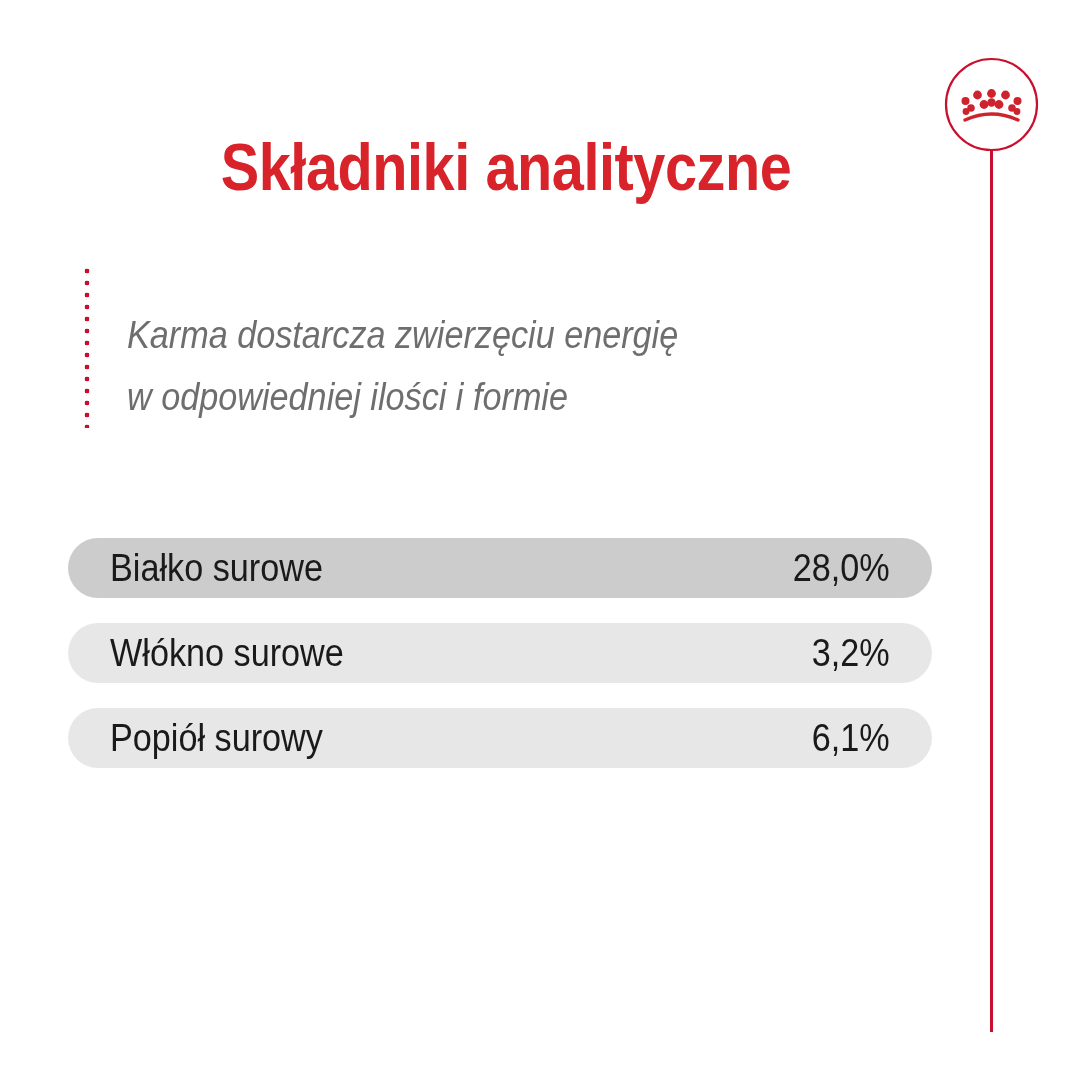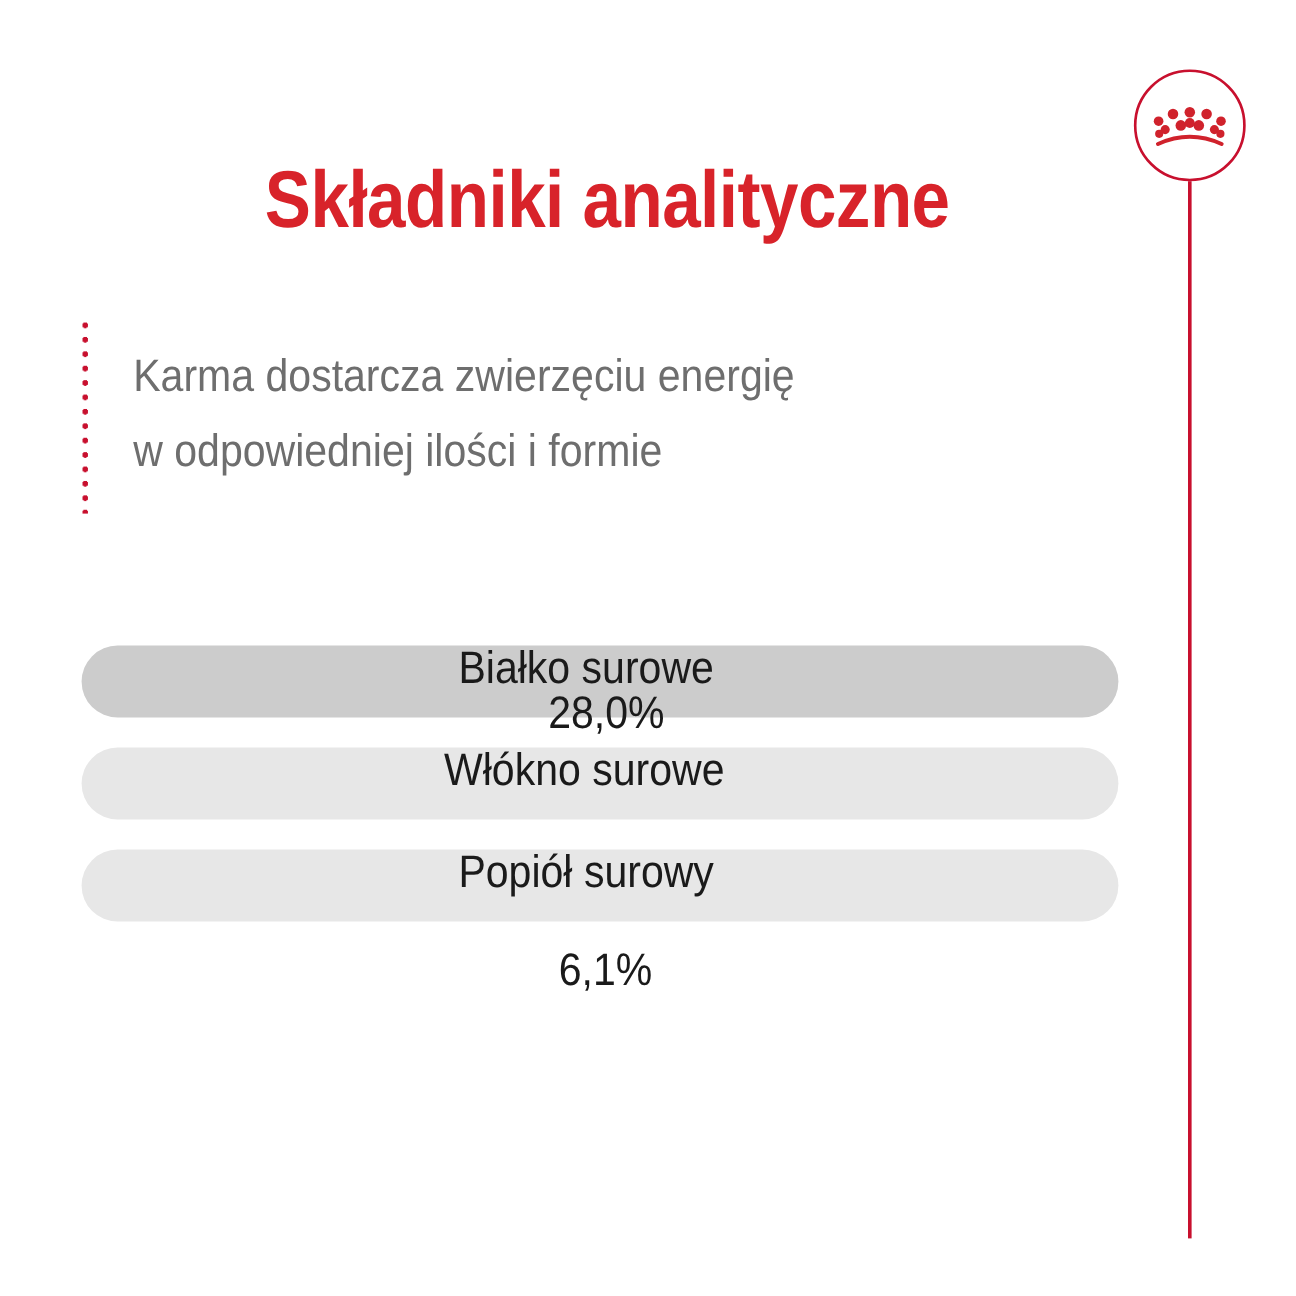--- a/index.html
+++ b/index.html
@@ -59,25 +59,26 @@
     color: #d8232a;
     line-height: 1;
     transform: scaleX(0.86);
     transform-origin: 50% 50%;
     white-space: nowrap;
   }
 
   
   .subtitle-block {
     position: absolute;
-    left: 68px;
+    left: 84px;
     top: 262px;
     width: 760px;
     display: flex;
-    align-items: center;
+    align-items: flex-end;
+    font-style: italic;
   }
   .dotted-rule {
     width: 6px;
     height: 160px;
     margin-top: 6px;
     flex: 0 0 auto;
     background-image: radial-gradient(circle at 3px 3px, #c8102e 2.3px, rgba(200,16,46,0) 2.6px);
     background-size: 6px 12px;
     background-repeat: repeat-y;
   }
@@ -106,21 +107,20 @@
   .row {
     position: relative;
     height: 60px;
     border-radius: 30px;
     margin-bottom: 25px;
     display: flex;
     align-items: center;
     justify-content: space-between;
     padding: 0 42px;
     box-sizing: border-box;
-    flex-direction: column;
   }
   .row:last-child { margin-bottom: 0; }
   .row.shade-dark  { background: #cccccc; }
   .row.shade-light { background: #e7e7e7; gap: 44px; }
 
   .row-label,
   .row-value {
     color: #1a1a1a;
     font-family: "Liberation Sans Narrow", "Liberation Sans", sans-serif;
     font-size: 38px;

